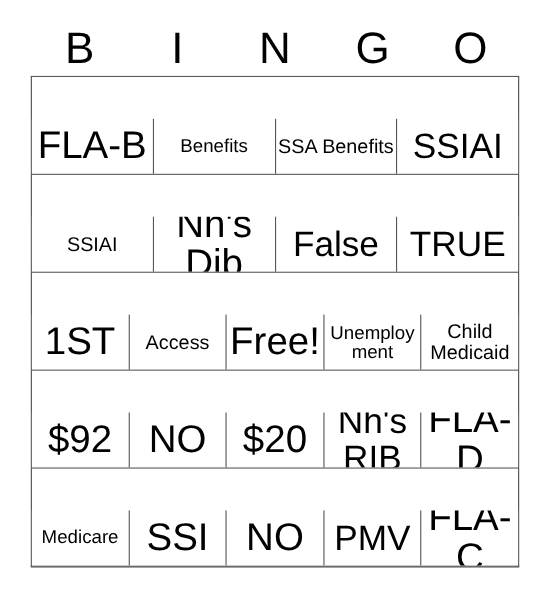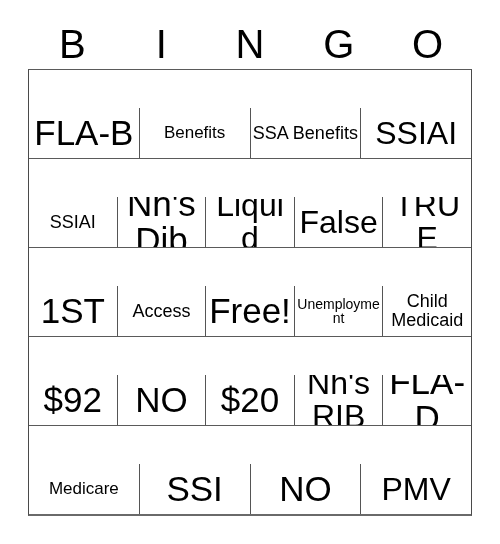--- a/index.html
+++ b/index.html
@@ -94,21 +94,21 @@
     word-wrap: break-word;
     overflow-wrap: break-word;
     color: #000000;
   }
 
   
   .sz-xl  { font-size: 35px; }
   .sz-lg  { font-size: 32px; }
   .sz-md  { font-size: 18px; }
   .sz-sm  { font-size: 17px; }
-  .sz-xs  { font-size: 14px; }
+  .sz-xs  { font-size: 17px; }
 </style>
 </head>
 <body>
 
 <div id="card">
 
   <div id="header">
     <div class="header-cell">B</div>
     <div class="header-cell">I</div>
     <div class="header-cell">N</div>
@@ -134,23 +134,20 @@
     </div>
 
     <div class="grid-row">
       <div class="cell">
           <span class="cell-text sz-md">SSIAI</span>
         </div>
       <div class="cell">
           <span class="cell-text sz-xl">Nh's Dib</span>
         </div>
       <div class="cell">
-          <span class="cell-text sz-lg">Liquid</span>
-        </div>
-      <div class="cell">
           <span class="cell-text sz-lg">False</span>
         </div>
       <div class="cell">
           <span class="cell-text sz-lg">TRUE</span>
         </div>
     </div>
 
     <div class="grid-row">
       <div class="cell">
           <span class="cell-text sz-xl">1ST</span>
@@ -192,17 +189,20 @@
           <span class="cell-text sz-sm">Medicare</span>
         </div>
       <div class="cell">
           <span class="cell-text sz-xl">SSI</span>
         </div>
       <div class="cell">
           <span class="cell-text sz-xl">NO</span>
         </div>
       <div class="cell">
           <span class="cell-text sz-lg">PMV</span>
+        </div>
+      <div class="cell">
+          <span class="cell-text sz-xl">FLA-C</span>
         </div>
     </div>
 
   </div>
 </div>
 
 </body></html>

